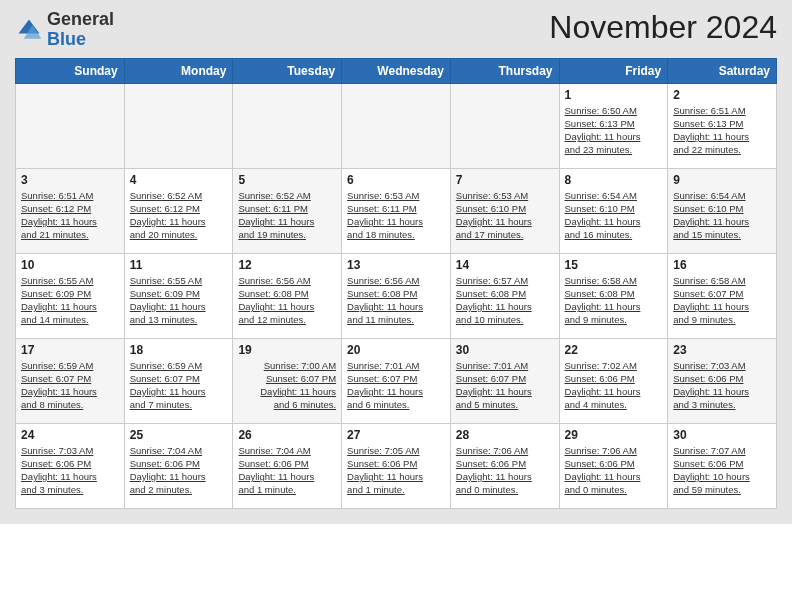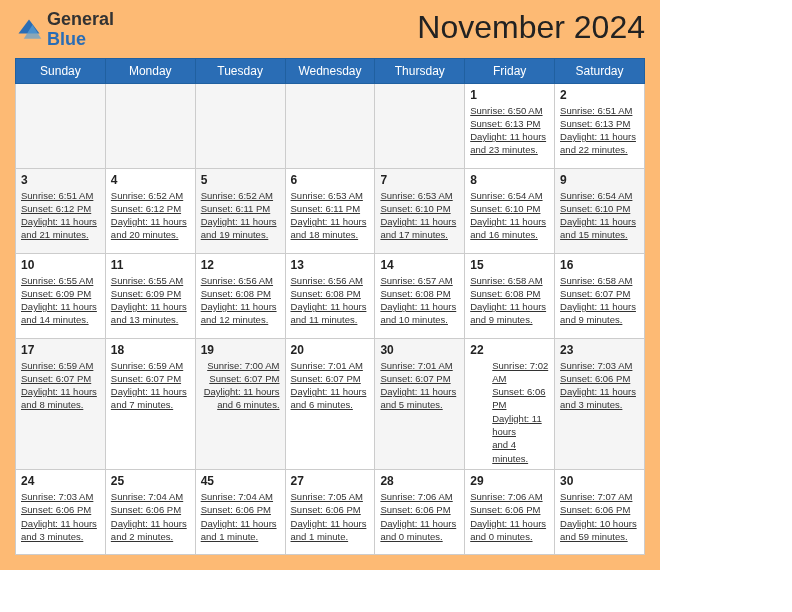--- a/index.html
+++ b/index.html
@@ -4,22 +4,22 @@
   <style>
     * { box-sizing: border-box; margin: 0; padding: 0; }
     body {
       font-family: Arial, sans-serif;
       background: #fff;
       width: 792px;
       min-height: 612px;
       padding: 0;
     }
     .page {
-      width: 660px;
-      background: #fdba74;
+      width: 792px;
+      background: #e5e5e5;
       padding: 10px 15px 15px 15px;
     }
     .header {
       display: flex;
       justify-content: space-between;
       align-items: flex-start;
       margin-bottom: 8px;
     }
     .logo {
       display: flex;
@@ -52,23 +52,23 @@
     }
     .calendar {
       width: 100%;
       border-collapse: collapse;
       border: 1px solid #ccc;
     }
     .calendar th {
       background: #2a6db5;
       color: #fff;
       font-size: 12px;
-      font-weight: normal;
+      font-weight: bold;
       padding: 5px 6px;
-      text-align: center;
+      text-align: right;
       border: 1px solid #2060a0;
       margin-left: 36px;
     }
     .calendar td {
       vertical-align: top;
       border: 1px solid #ccc;
       padding: 4px 5px;
       width: calc(100% / 7);
       min-height: 80px;
       font-size: 10px;
@@ -285,21 +285,21 @@
           </td>
           <td class="shaded">
             <span class="day-num">30</span>
             <div class="day-info" style="white-space: pre-line;">Sunrise: 7:01 AM
 Sunset: 6:07 PM
 Daylight: 11 hours
 and 5 minutes.</div>
           </td>
           <td>
             <span class="day-num">22</span>
-            <div class="day-info" style="white-space: pre-line; margin-left: 22px;">Sunrise: 7:02 AM
+            <div class="day-info" style="white-space: pre-line;">Sunrise: 7:02 AM
 Sunset: 6:06 PM
 Daylight: 11 hours
 and 4 minutes.</div>
           </td>
           <td class="shaded">
             <span class="day-num">23</span>
             <div class="day-info" style="white-space: pre-line;">Sunrise: 7:03 AM
 Sunset: 6:06 PM
 Daylight: 11 hours
 and 3 minutes.</div>
@@ -314,21 +314,21 @@
 and 3 minutes.</div>
           </td>
           <td>
             <span class="day-num">25</span>
             <div class="day-info" style="white-space: pre-line;">Sunrise: 7:04 AM
 Sunset: 6:06 PM
 Daylight: 11 hours
 and 2 minutes.</div>
           </td>
           <td>
-            <span class="day-num">45</span>
+            <span class="day-num">26</span>
             <div class="day-info" style="white-space: pre-line;">Sunrise: 7:04 AM
 Sunset: 6:06 PM
 Daylight: 11 hours
 and 1 minute.</div>
           </td>
           <td>
             <span class="day-num">27</span>
             <div class="day-info" style="white-space: pre-line;">Sunrise: 7:05 AM
 Sunset: 6:06 PM
 Daylight: 11 hours

